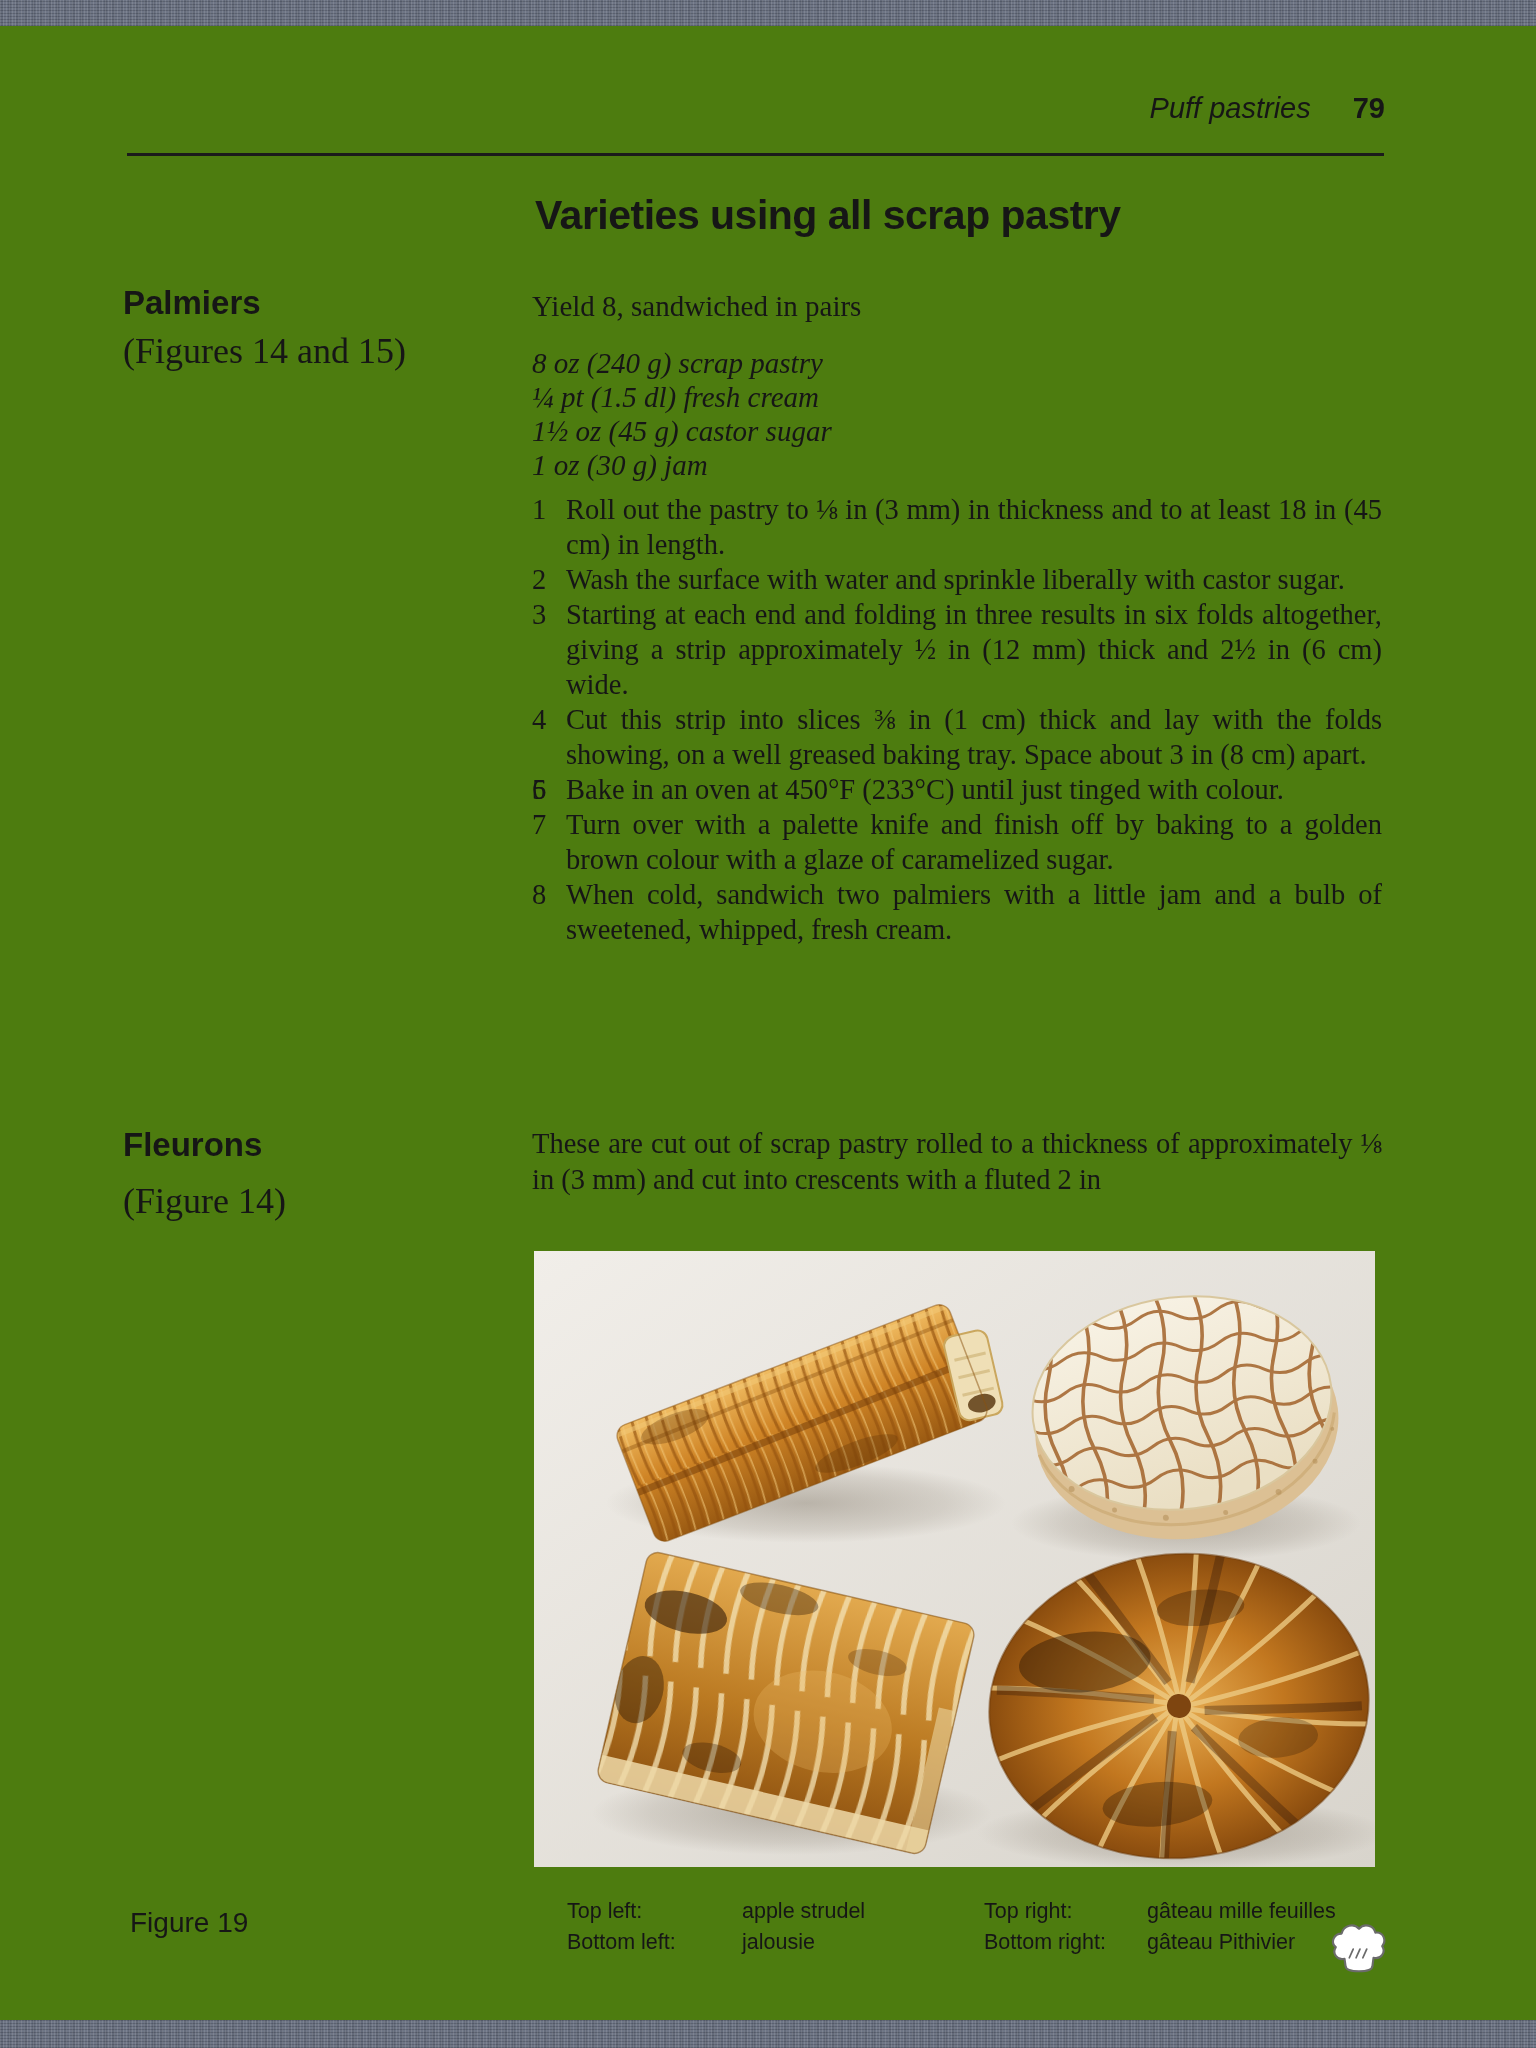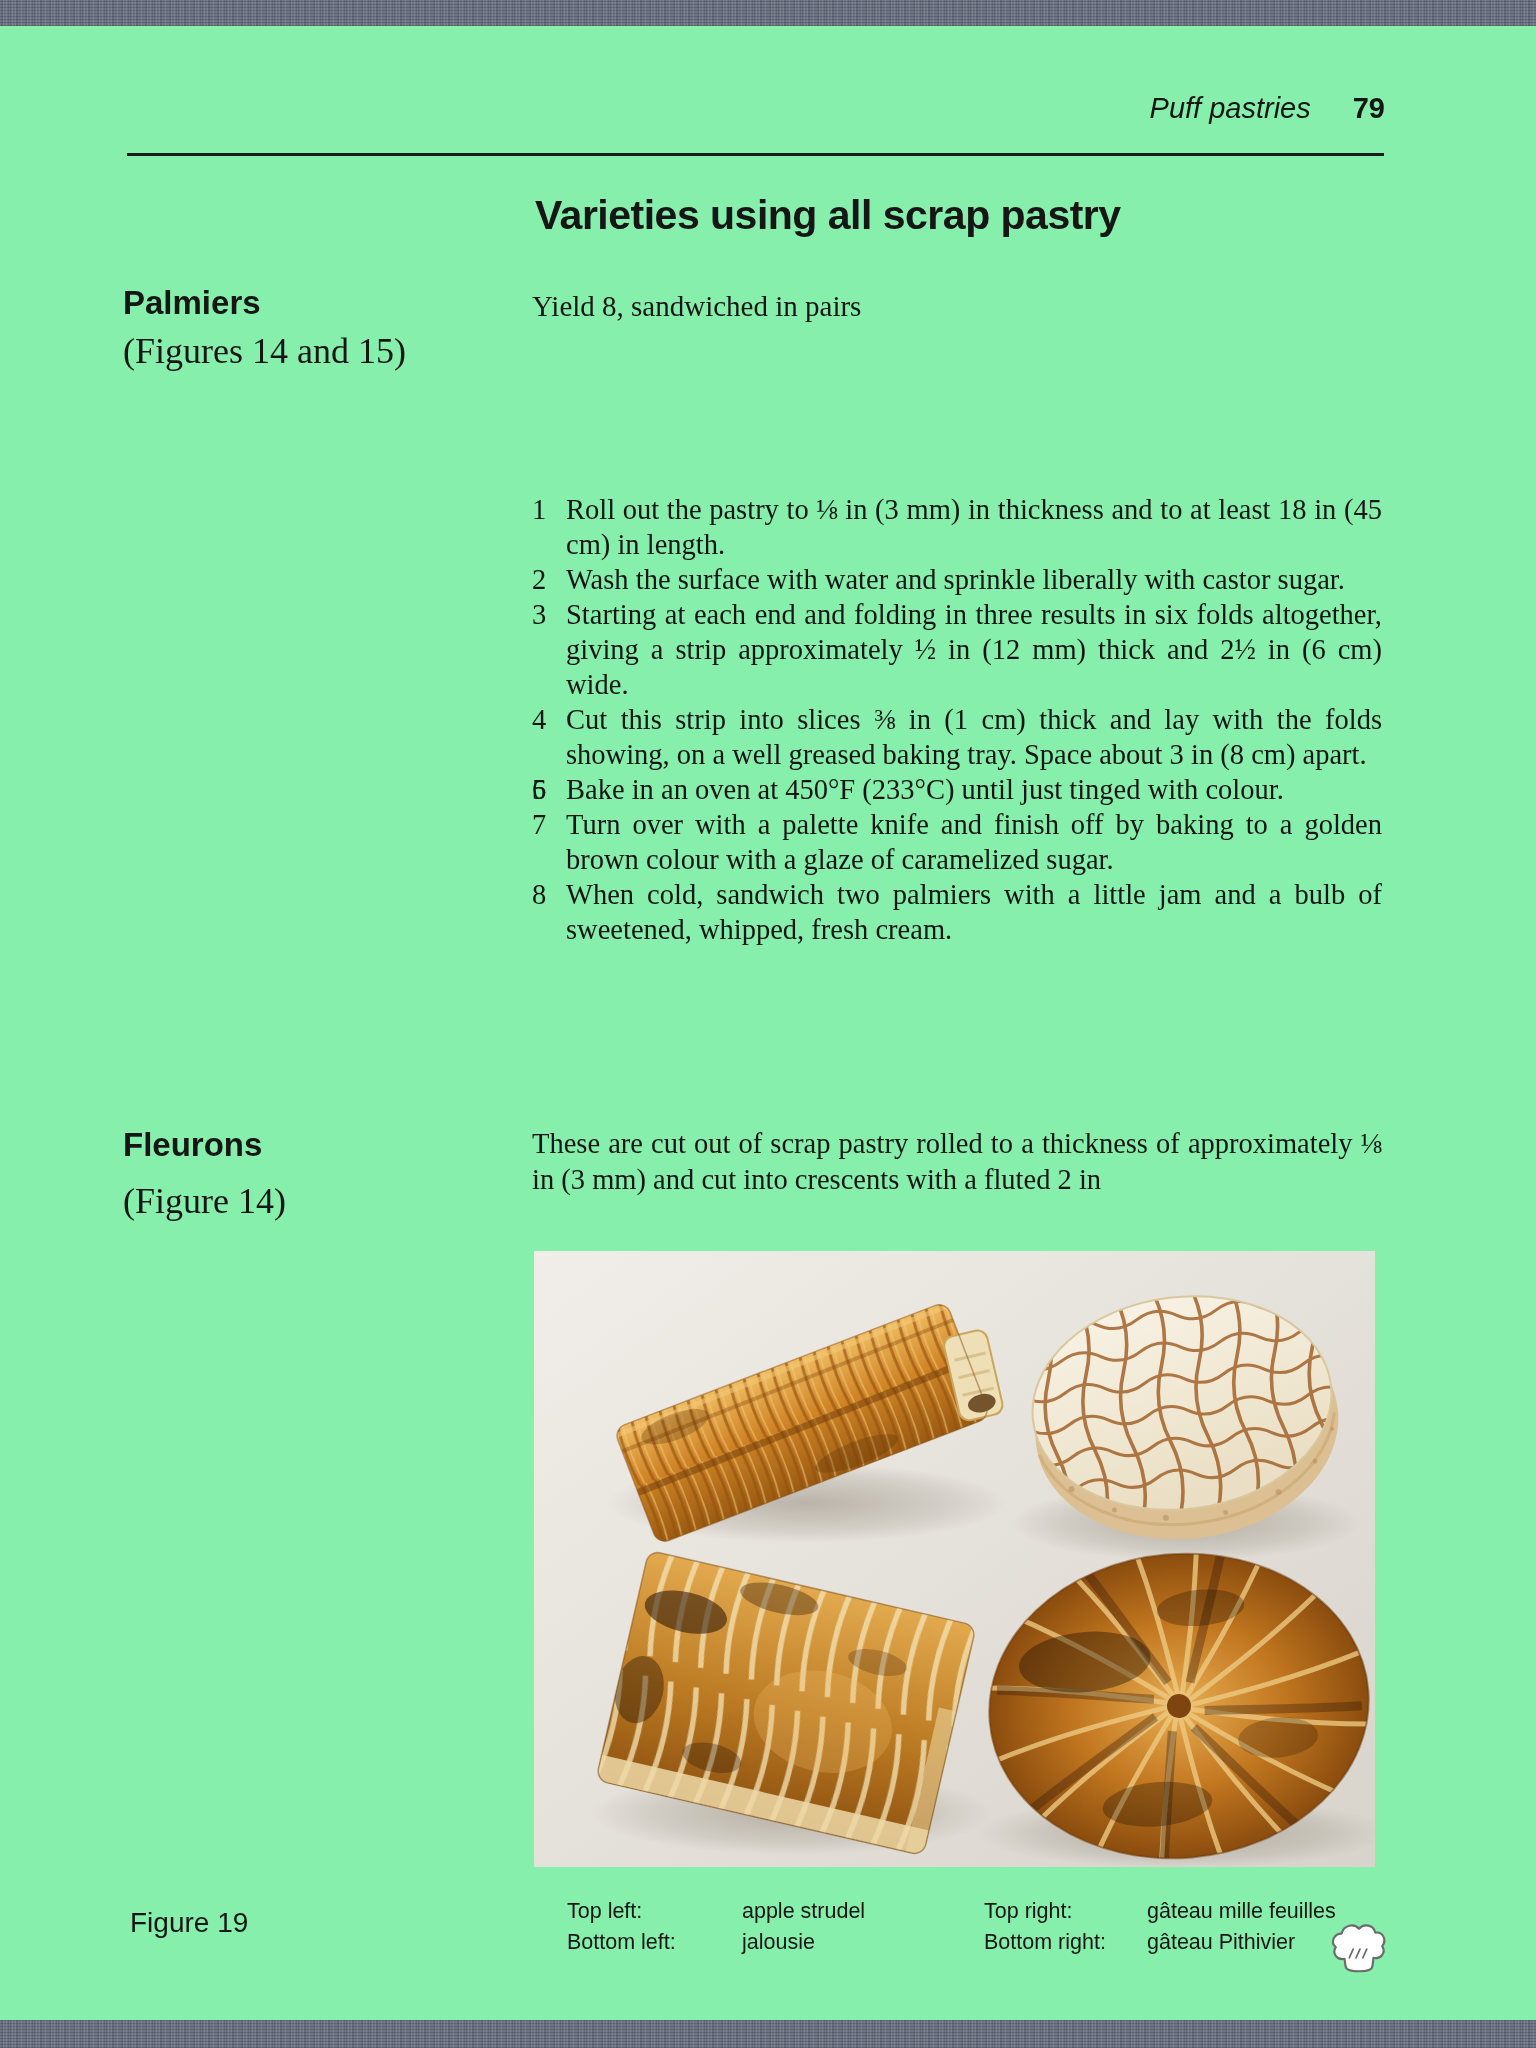--- a/index.html
+++ b/index.html
@@ -1,16 +1,16 @@
 <!DOCTYPE html>
 <html><head>
 <meta charset="utf-8">
 <style>
   html,body{margin:0;padding:0;background:#ffffff;}
-  .sheet{position:relative;width:1536px;height:2048px;background:#86efac;overflow:hidden;
+  .sheet{position:relative;width:1536px;height:2048px;background:#4d7c0f;overflow:hidden;
          font-family:"Liberation Serif",serif;color:#161616;}
   
   .band{position:absolute;left:0;width:1536px;background-color:#6e7585;
         background-image:
           repeating-linear-gradient(90deg, rgba(255,255,255,.10) 0 1px, rgba(0,0,0,0) 1px 3px),
           repeating-linear-gradient(0deg, rgba(20,24,34,.22) 0 1px, rgba(0,0,0,0) 1px 3px),
           repeating-linear-gradient(90deg, rgba(30,34,44,.12) 0 3px, rgba(0,0,0,0) 3px 8px);}
   .band-top{top:0;height:26px;}
   .band-bottom{top:2020px;height:28px;}
 
@@ -65,20 +65,26 @@
   <h1 class="section-heading">Varieties using all scrap pastry</h1>
 
   <h2 class="h-left" style="top:284px;">Palmiers</h2>
   <div class="figref" style="top:330px;">(Figures 14 and 15)</div>
 
   <h2 class="h-left" style="top:1126px;">Fleurons</h2>
   <div class="figref" style="top:1180px;text-align:right;">(Figure 14)</div>
 
   <div class="col yield">Yield 8, sandwiched in pairs</div>
 
+  <div class="col ingredients">
+    <div>8 oz (240 g) scrap pastry</div>
+    <div>¼ pt (1.5 dl) fresh cream</div>
+    <div>1½ oz (45 g) castor sugar</div>
+    <div>1 oz (30 g) jam</div>
+  </div>
 
   <div class="col steps">
     <div class="step"><span class="num">1</span><span>Roll out the pastry to ⅛ in (3 mm) in thickness and to at least 18 in (45 cm) in length.</span></div>
     <div class="step"><span class="num">2</span><span>Wash the surface with water and sprinkle liberally with castor sugar.</span></div>
     <div class="step"><span class="num">3</span><span>Starting at each end and folding in three results in six folds altogether, giving a strip approximately ½ in (12 mm) thick and 2½ in (6 cm) wide.</span></div>
     <div class="step"><span class="num">4</span><span>Cut this strip into slices ⅜ in (1 cm) thick and lay with the folds showing, on a well greased baking tray. Space about 3 in (8 cm) apart.</span></div>
     <div class="step"><span class="num">5</span></div>
     <div class="step"><span class="num">6</span><span>Bake in an oven at 450°F (233°C) until just tinged with colour.</span></div>
     <div class="step"><span class="num">7</span><span>Turn over with a palette knife and finish off by baking to a golden brown colour with a glaze of caramelized sugar.</span></div>
     <div class="step"><span class="num">8</span><span>When cold, sandwich two palmiers with a little jam and a bulb of sweetened, whipped, fresh cream.</span></div>

